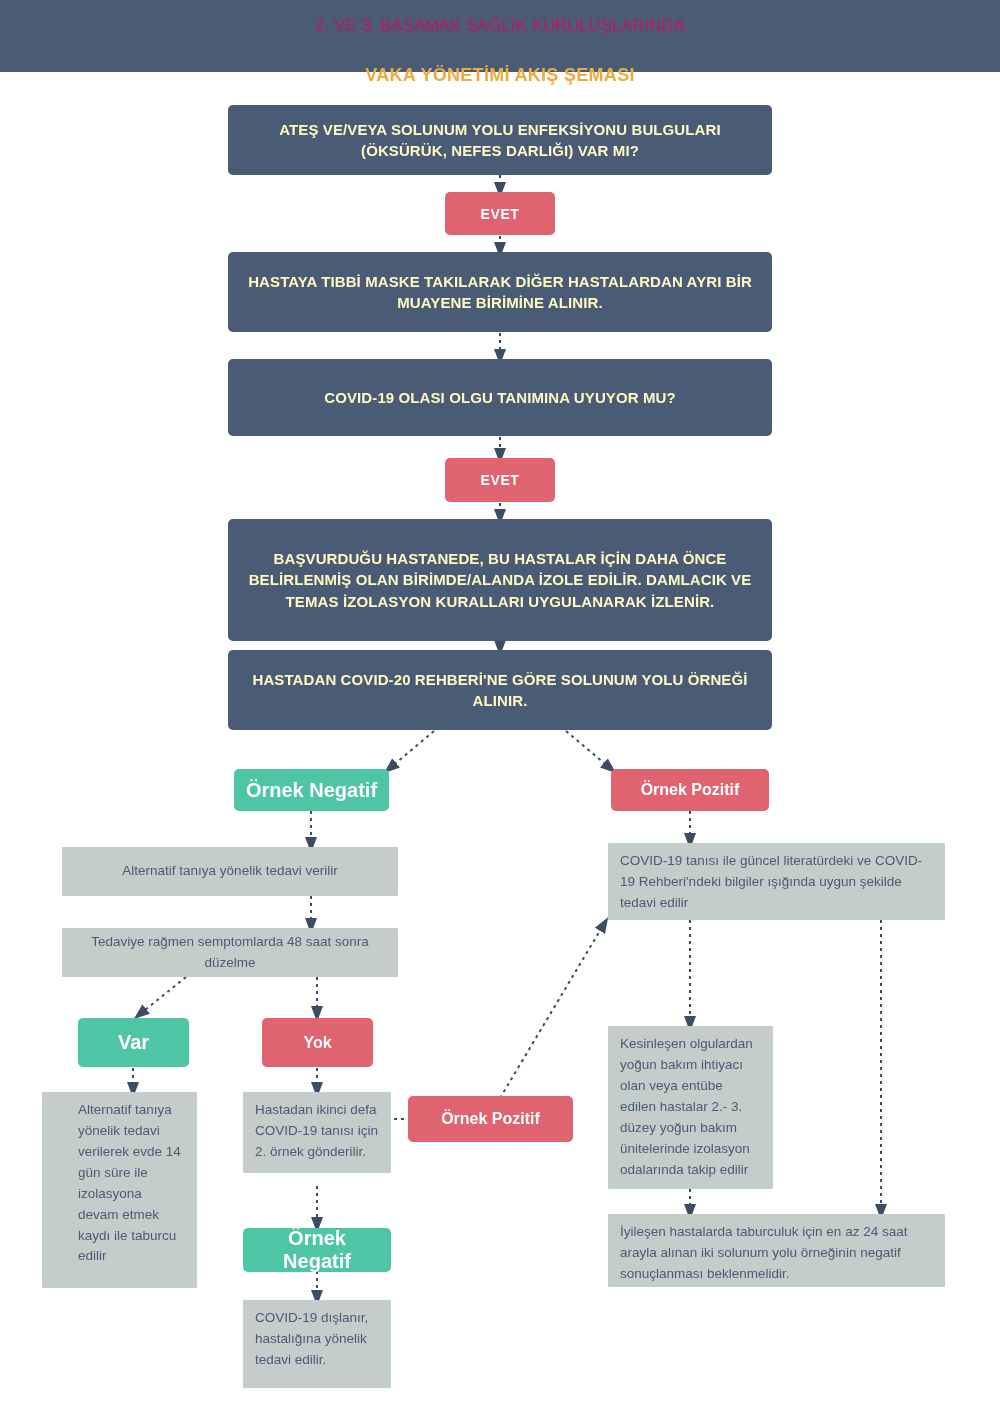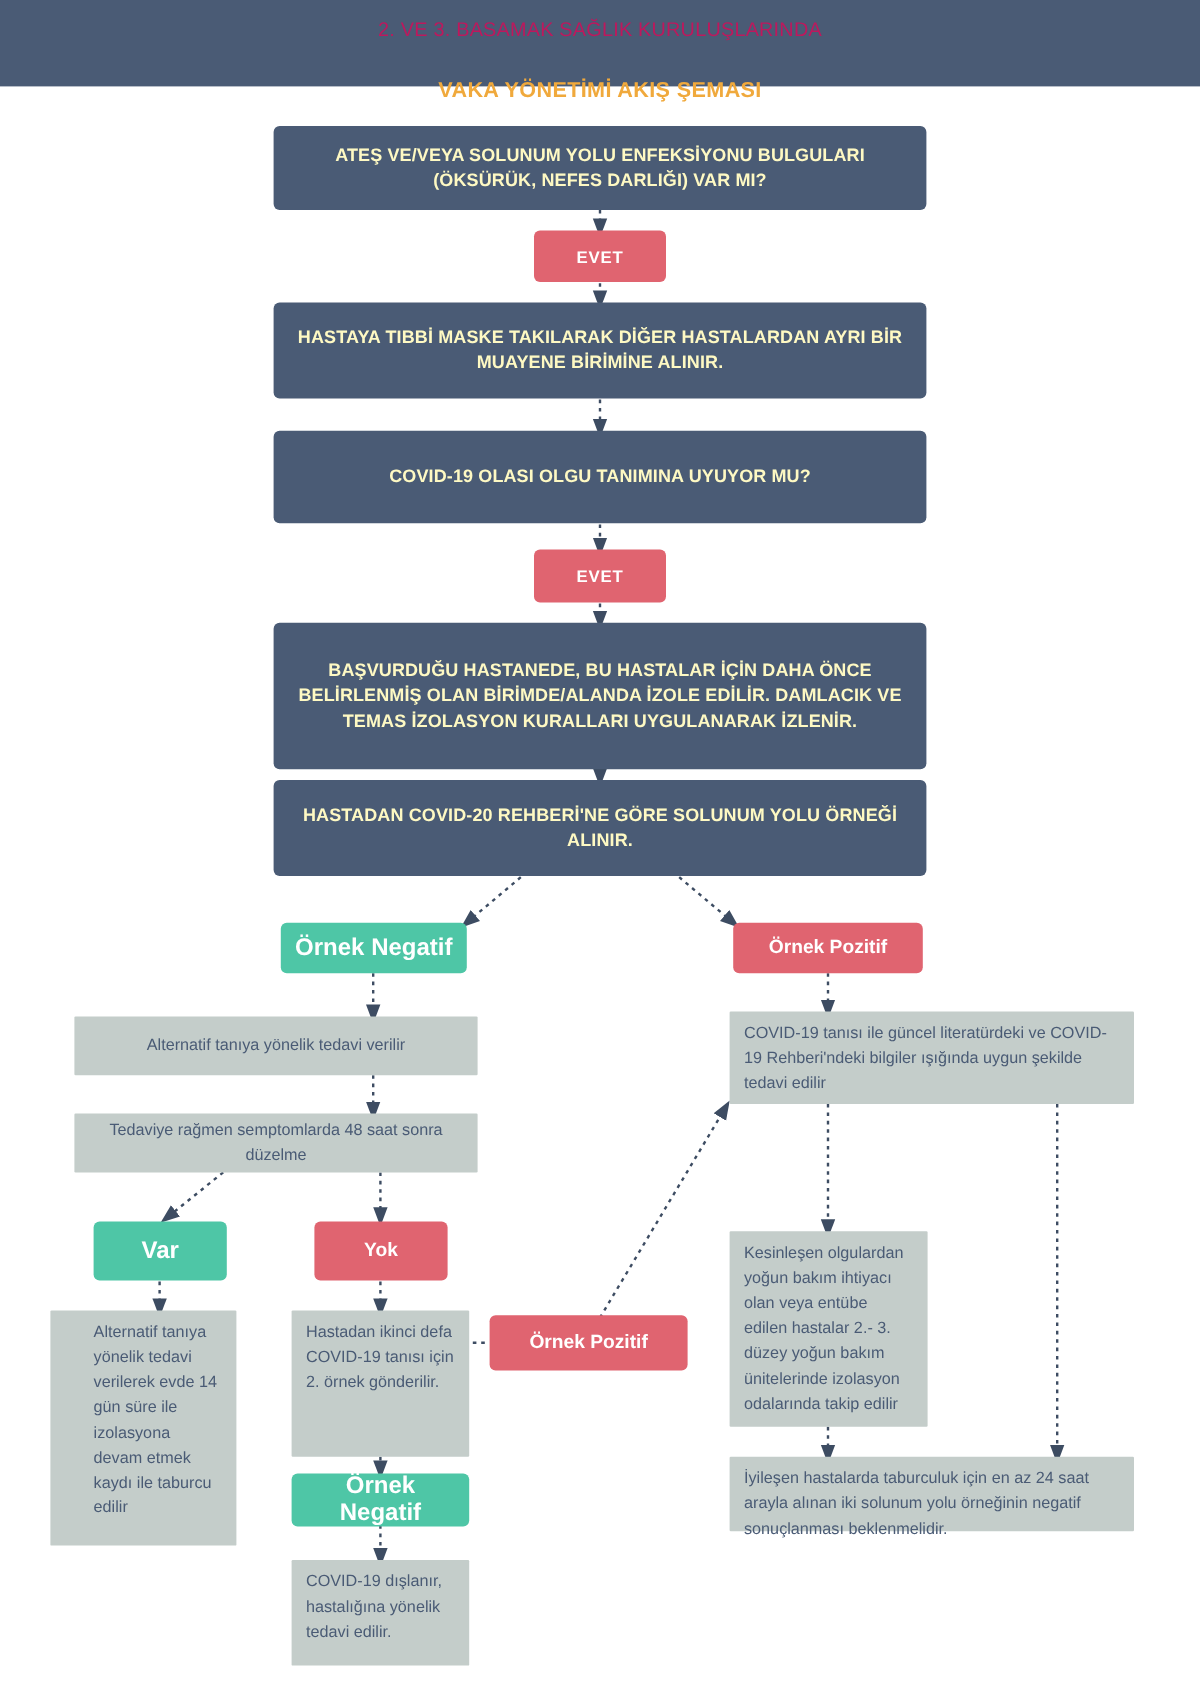--- a/index.html
+++ b/index.html
@@ -207,25 +207,25 @@
   <div class="node node-gray align-left align-top" style="left:608px; top:843px; width:337px; height:77px;">COVID-19 tanısı ile güncel literatürdeki ve COVID-19 Rehberi'ndeki bilgiler ışığında uygun şekilde tedavi edilir</div>
 
   <div class="node node-gray" style="left:62px; top:928px; width:336px; height:49px;">Tedaviye rağmen semptomlarda 48 saat sonra  düzelme</div>
 
   <div class="node node-green" style="left:78px; top:1018px; width:111px; height:49px;">Var</div>
 
   <div class="node node-red" style="left:262px; top:1018px; width:111px; height:49px;">Yok</div>
 
   <div class="node node-gray align-left align-top" style="left:42px; top:1092px; width:155px; height:196px;padding-left:36px;">Alternatif tanıya yönelik tedavi verilerek evde 14 gün süre ile izolasyona devam etmek kaydı ile taburcu edilir</div>
 
-  <div class="node node-gray align-left align-top" style="left:243px; top:1092px; width:148px; height:122px;">Hastadan ikinci defa COVID-19 tanısı için 2. örnek gönderilir.</div>
+  <div class="node node-gray align-left align-top" style="left:243px; top:1092px; width:148px; height:81px;">Hastadan ikinci defa COVID-19 tanısı için 2. örnek gönderilir.</div>
 
   <div class="node node-red" style="left:408px; top:1096px; width:165px; height:46px;">Örnek Pozitif</div>
 
   <div class="node node-gray align-left align-top" style="left:608px; top:1026px; width:165px; height:163px;">Kesinleşen olgulardan yoğun bakım ihtiyacı olan veya entübe edilen hastalar 2.- 3. düzey yoğun bakım ünitelerinde izolasyon odalarında takip edilir</div>
 
   <div class="node node-green" style="left:243px; top:1228px; width:148px; height:44px;">Örnek Negatif</div>
 
-  <div class="node node-gray align-left align-top" style="left:608px; top:1214px; width:337px; height:62px;">İyileşen hastalarda taburculuk için en az 24 saat arayla alınan iki solunum yolu örneğinin negatif sonuçlanması beklenmelidir.</div>
+  <div class="node node-gray align-left align-top" style="left:608px; top:1214px; width:337px; height:73px;">İyileşen hastalarda taburculuk için en az 24 saat arayla alınan iki solunum yolu örneğinin negatif sonuçlanması beklenmelidir.</div>
 
   <div class="node node-gray align-left align-top" style="left:243px; top:1300px; width:148px; height:88px;">COVID-19 dışlanır, hastalığına yönelik tedavi edilir.</div>
 
 </div>
 
 </body></html>

